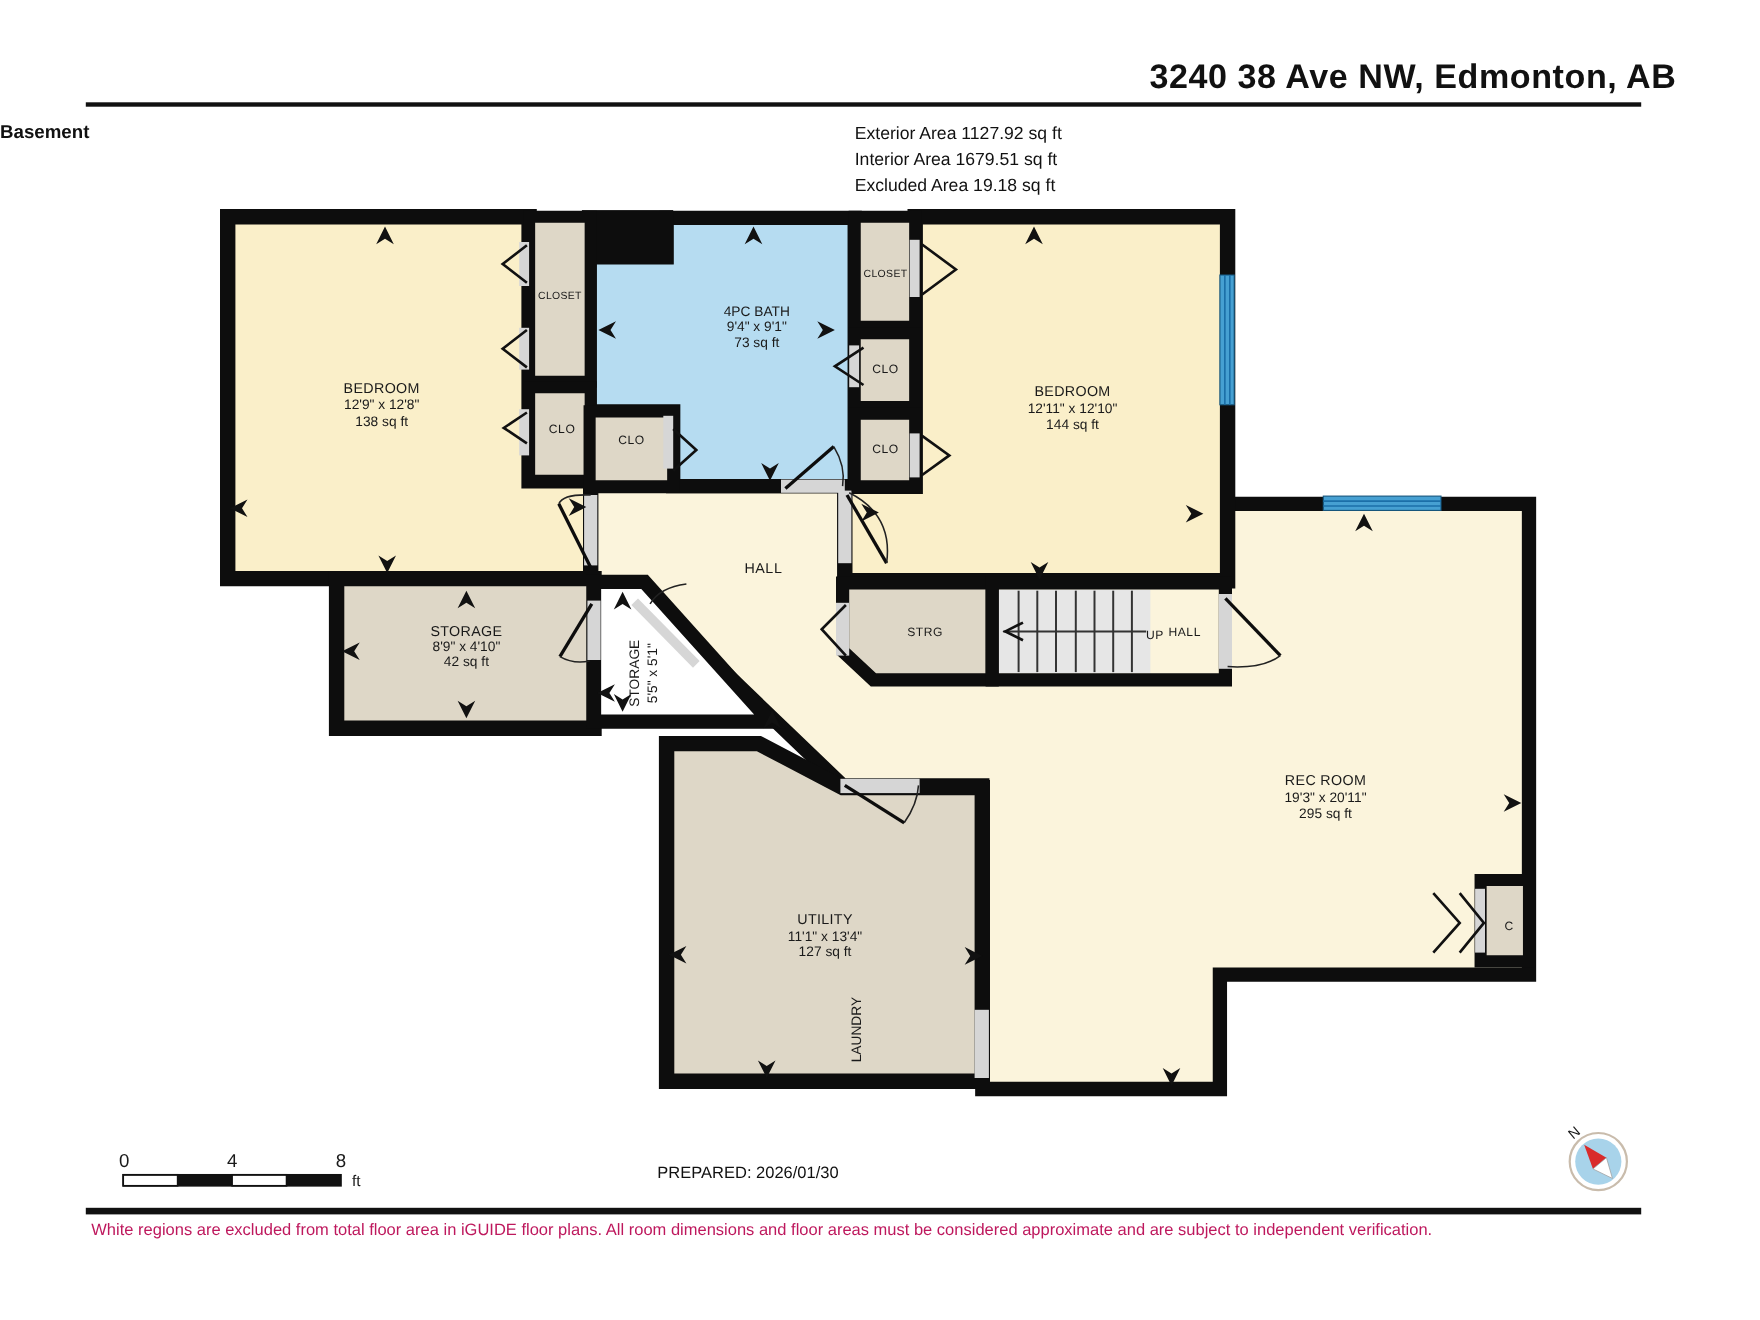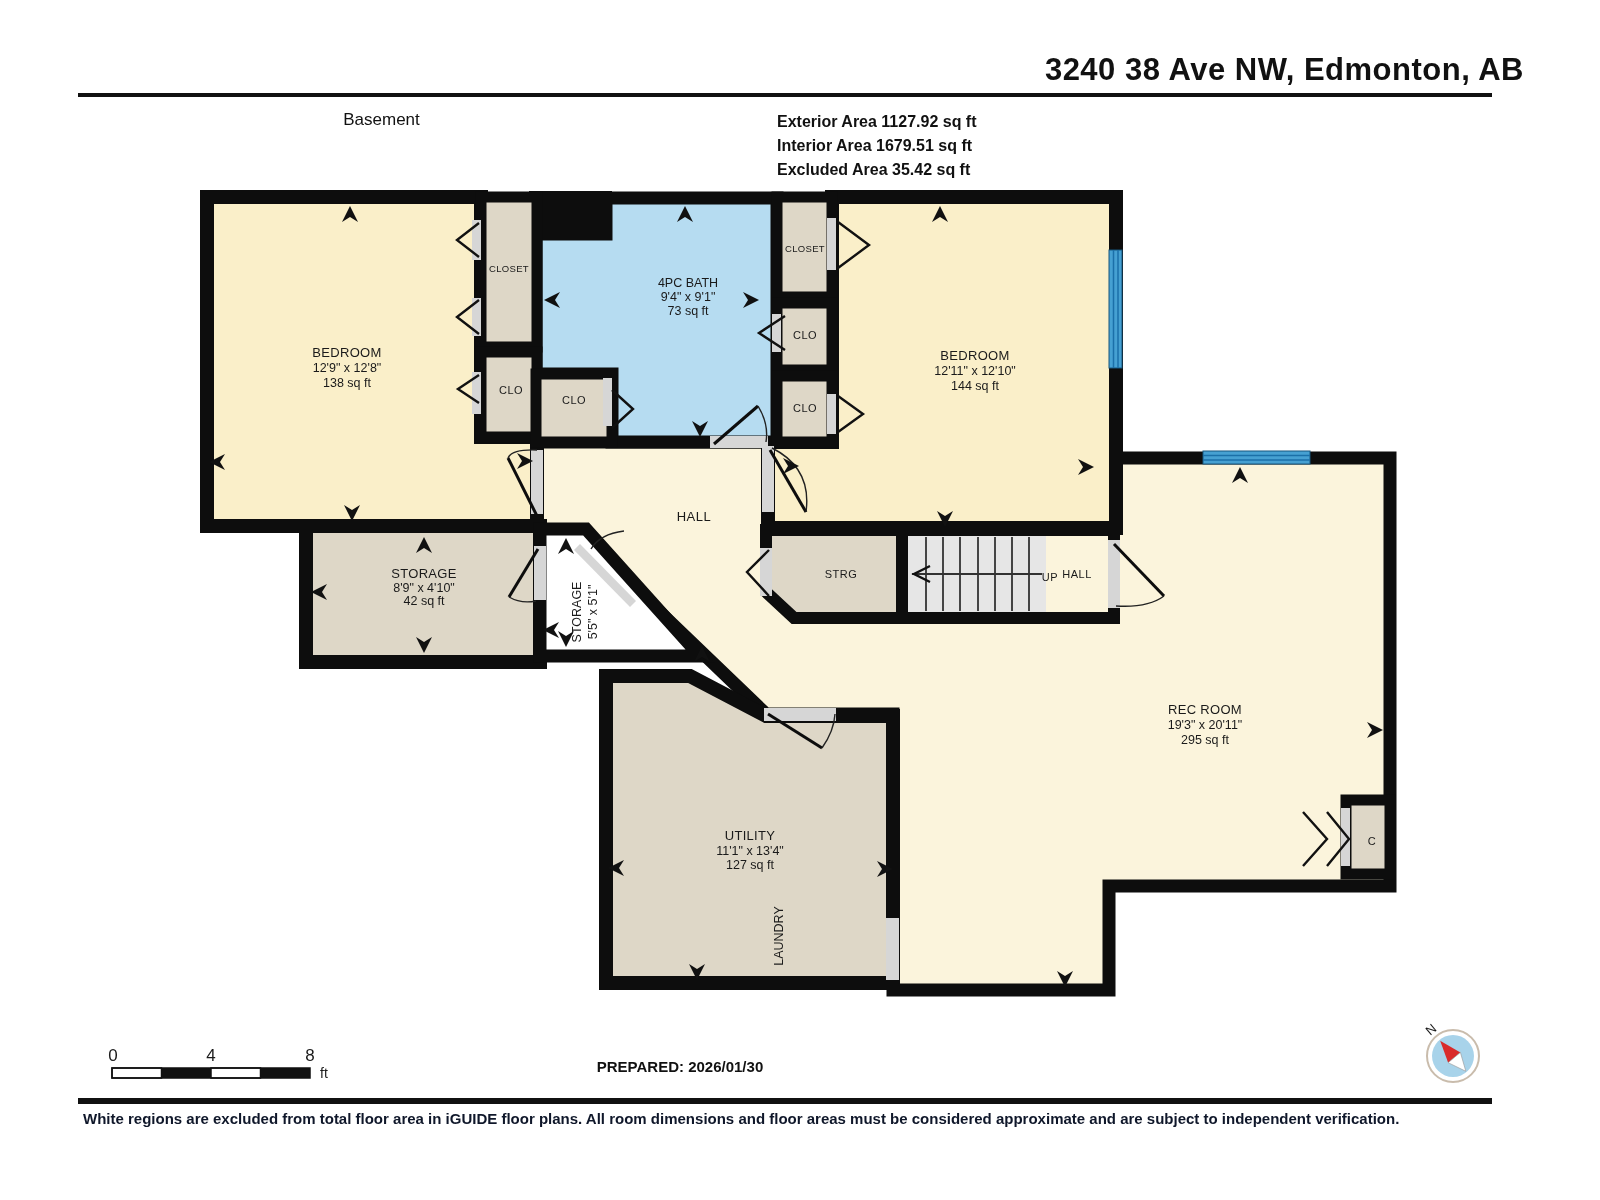--- a/index.html
+++ b/index.html
@@ -1,24 +1,24 @@
 <!DOCTYPE html>
 <html><head>
 <meta charset="utf-8">
 <style>
   html,body{margin:0;padding:0;background:#ffffff;}
   body{width:1600px;height:1200px;position:relative;font-family:"Liberation Sans",sans-serif;color:#111;}
-  .abs{position:absolute;font-weight:bold;}
+  .abs{position:absolute;}
   #title{top:52px;left:0;width:1524px;text-align:right;font-size:31px;font-weight:bold;letter-spacing:.5px;}
   #rule{top:93px;left:78px;width:1414px;height:4px;background:#111;}
-  #floorLabel{top:110px;left:0;width:763px;text-align:center;font-size:17px;font-weight:normal;}
+  #floorLabel{top:110px;left:0;width:763px;text-align:left;font-size:17px;font-weight:bold;}
   #areaLines{top:110px;left:777px;font-size:16px;line-height:24px;}
   #prepared{top:1058px;left:0;width:1360px;text-align:center;font-size:15px;}
   #footerBar{top:1098px;left:78px;width:1414px;height:6px;background:#111;}
-  #disclaimer{top:1110px;left:83px;width:1420px;font-size:15px;color:#0f172a;}
+  #disclaimer{top:1110px;left:83px;width:1420px;font-size:15px;color:#be185d;}
   svg{position:absolute;top:0;left:0;}
   svg text{font-family:"Liberation Sans",sans-serif;fill:#1a1a1a;}
   .rname{font-size:13px;letter-spacing:.3px;}
   .rdim{font-size:12.5px;}
   .rsmall{font-size:9.5px;letter-spacing:.3px;}
   .rclo{font-size:11px;letter-spacing:.5px;}
   .rhall{font-size:13px;letter-spacing:.5px;}
   .mid{text-anchor:middle;}
   .wall{stroke:#0d0d0d;stroke-linejoin:miter;}
   .leaf{stroke:#0d0d0d;stroke-width:3;fill:none;}
@@ -28,21 +28,21 @@
 </style>
 </head>
 <body>
 
 <div class="abs" id="title">3240 38 Ave NW, Edmonton, AB</div>
 <div class="abs" id="rule"></div>
 <div class="abs" id="floorLabel">Basement</div>
 <div class="abs" id="areaLines">
   <div>Exterior Area 1127.92 sq ft</div>
   <div>Interior Area 1679.51 sq ft</div>
-  <div>Excluded Area 35.42 sq ft</div>
+  <div>Excluded Area 19.18 sq ft</div>
 </div>
 
 <svg width="1600" height="1200" viewBox="0 0 1600 1200">
 
   <g>
 
     <path class="wall" stroke-width="13" fill="#FBF4DC" d="M537,442 H768 V528 H1116 V458 H1390 V886 H1109 V990 H893 V714 H766 L642,595 L586,538 L537,530 Z"></path>
 
     <path class="wall" stroke-width="14" fill="#FAEFC9" d="M207,197 H481 V437 H537 V526 H207 Z"></path>
 

